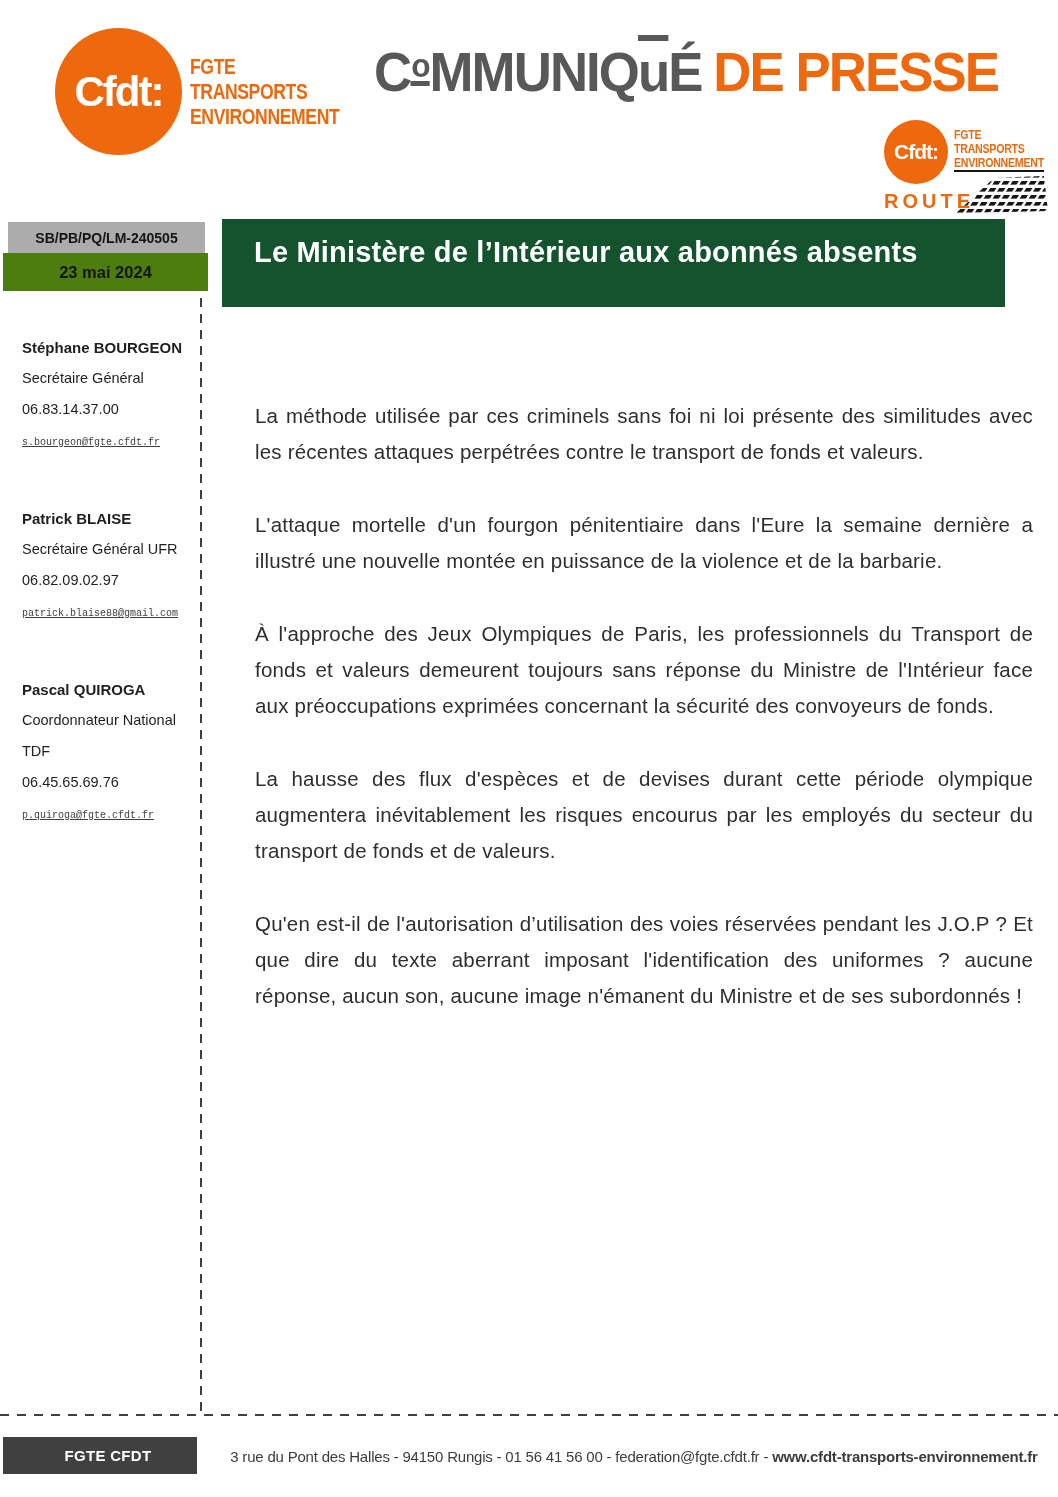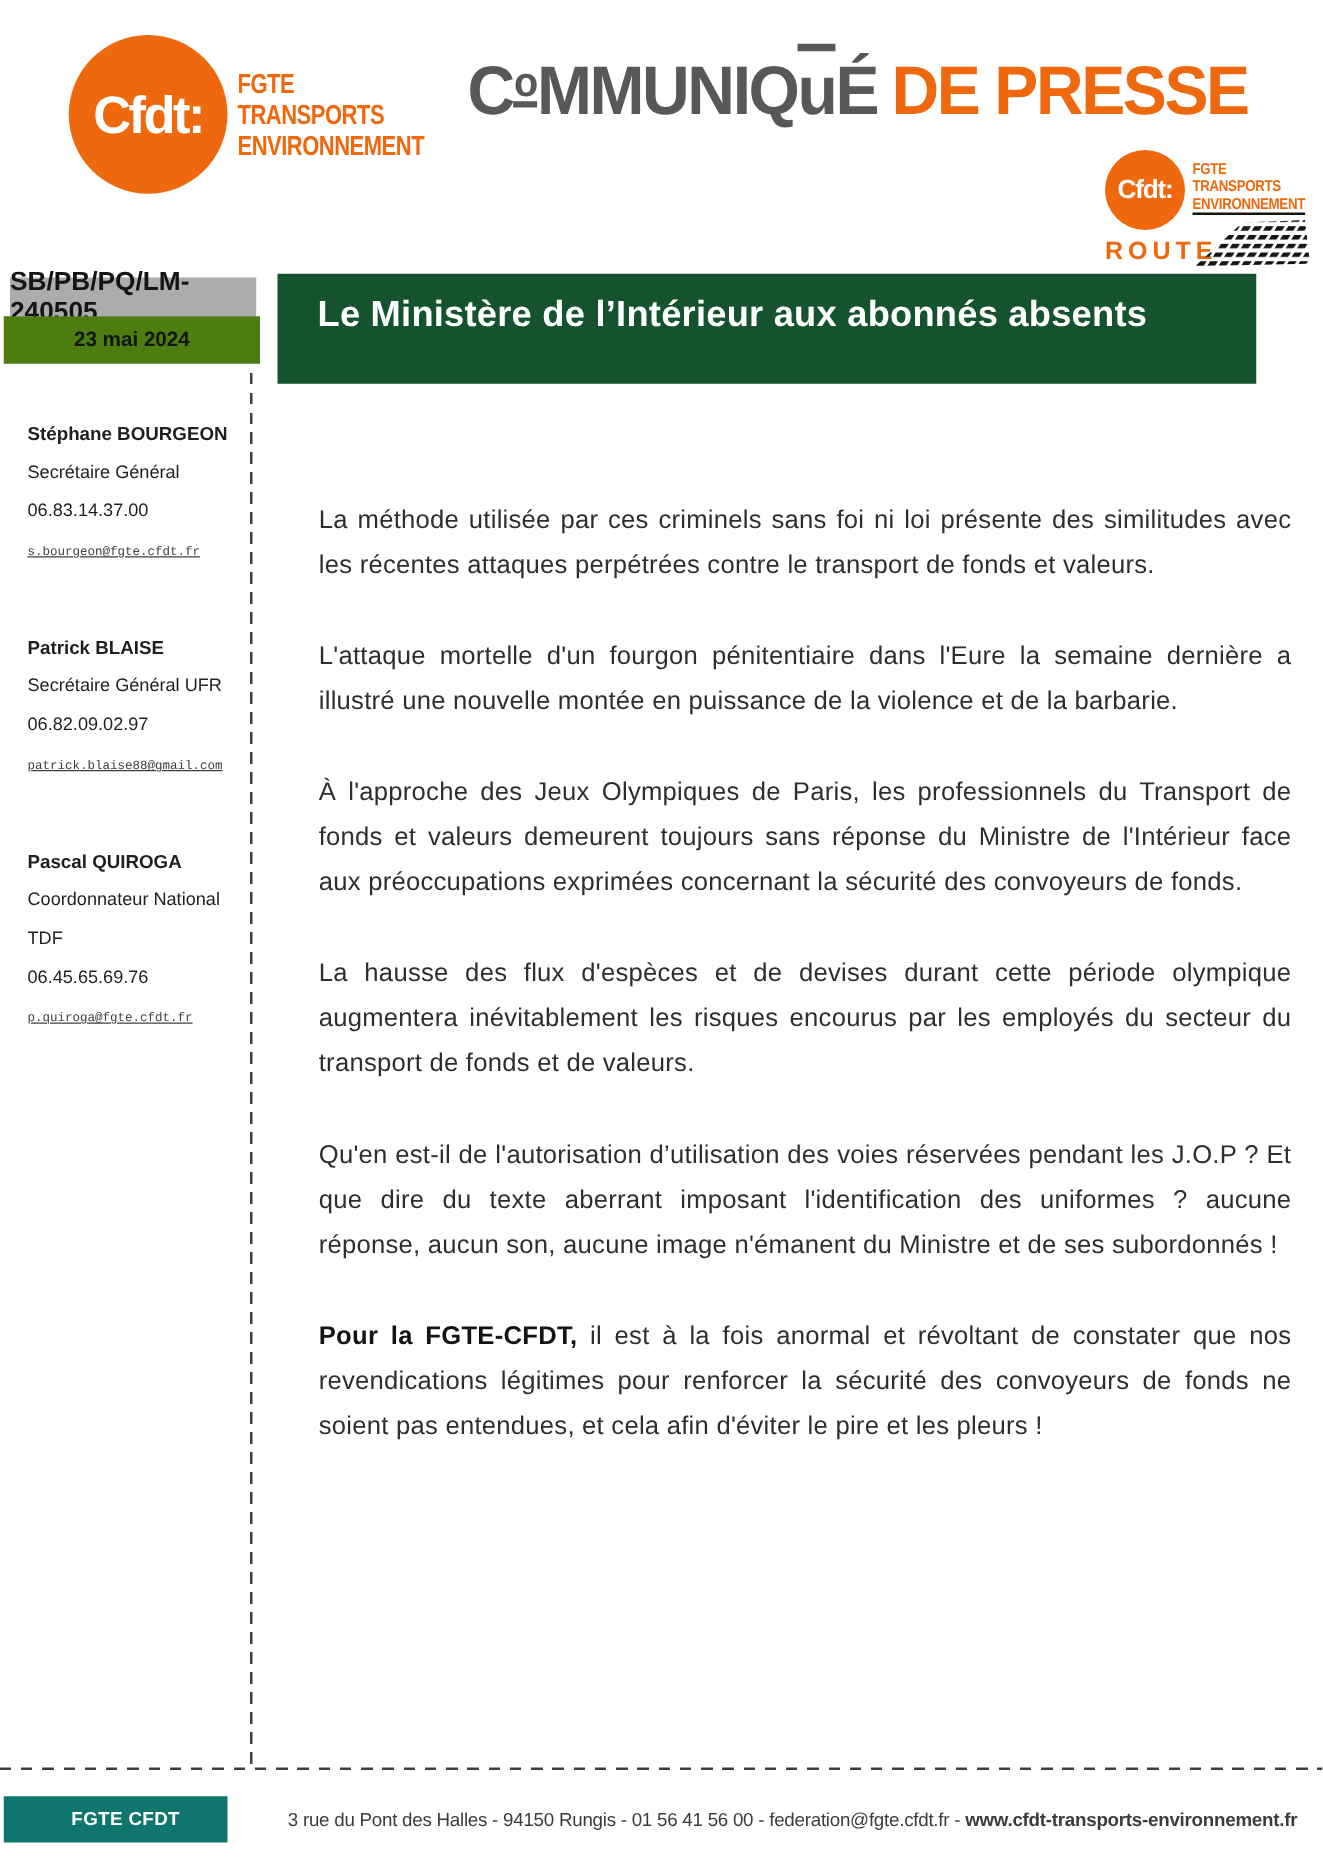--- a/index.html
+++ b/index.html
@@ -46,21 +46,21 @@
   .logo-route .route-word {
     position:absolute; left:8px; top:72px; color:#ee680d; font-weight:bold;
     font-size:20px; letter-spacing:4px;
   }
   .logo-route .road { position:absolute; left:78px; top:56px; }
 
   
   .ref-box {
     position:absolute; left:8px; top:222px; width:197px; height:31px; background:#acacac;
     display:flex; align-items:center; justify-content:center;
-    font-weight:bold; font-size:21px; color:#141414;
+    font-weight:bold; font-size:14px; color:#141414;
   }
   .date-box {
     position:absolute; left:3px; top:253px; width:205px; height:38px; background:#4d7c0f;
     display:flex; align-items:center; justify-content:center;
     font-weight:bold; font-size:16.5px; color:#141414;
   }
 
   
   .banner {
     position:absolute; left:222px; top:219px; width:783px; height:88px; background:#14532d;
@@ -87,21 +87,21 @@
   
   .copy { position:absolute; left:255px; top:398px; width:778px; }
   .copy p {
     font-size:20.5px; line-height:36px; text-align:justify; color:#2e2e2e;
     margin-bottom:37px; letter-spacing:0.2px;
   }
   .copy p .lead { font-weight:bold; color:#141414; }
 
   
   .footer-box {
-    position:absolute; left:3px; top:1437px; width:179px; height:37px; background:#0f766e;
+    position:absolute; left:3px; top:1437px; width:194px; height:37px; background:#404040;
     display:flex; align-items:center; justify-content:center;
     color:#ffffff; font-weight:bold; font-size:15px; letter-spacing:0.3px;padding-left:16px;
   }
   .footer-address {
     position:absolute; left:210px; top:1448px; width:848px; text-align:center;
     font-size:15px; color:#3c3c3b; letter-spacing:-0.2px;
   }
   .footer-address .site { font-weight:bold; }
 </style>
 </head>
@@ -180,21 +180,20 @@
   </div>
 
 </div>
 
 <div class="copy">
   <p><span>La méthode utilisée par ces criminels sans foi ni loi présente des similitudes avec les récentes attaques perpétrées contre le transport de fonds et valeurs.</span></p>
   <p><span>L'attaque mortelle d'un fourgon pénitentiaire dans l'Eure la semaine dernière a illustré une nouvelle montée en puissance de la violence et de la barbarie.</span></p>
   <p><span>À l'approche des Jeux Olympiques de Paris, les professionnels du Transport de fonds et valeurs demeurent toujours sans réponse du Ministre de l'Intérieur face aux préoccupations exprimées concernant la sécurité des convoyeurs de fonds.</span></p>
   <p><span>La hausse des flux d'espèces et de devises durant cette période olympique augmentera inévitablement les risques encourus par les employés du secteur du transport de fonds et de valeurs.</span></p>
   <p><span>Qu'en est-il de l'autorisation d’utilisation des voies réservées pendant les J.O.P ? Et que dire du texte aberrant imposant l'identification des uniformes ? aucune réponse, aucun son, aucune image n'émanent du Ministre et de ses subordonnés !</span></p>
-  <p><span class="lead">Pour la FGTE-CFDT,</span><span> il est à la fois anormal et révoltant de constater que nos revendications légitimes pour renforcer la sécurité des convoyeurs de fonds ne soient pas entendues, et cela afin d'éviter le pire et les pleurs !</span></p>
 </div>
 
 <div class="footer-box">
   <span>FGTE CFDT</span>
 </div>
 <div class="footer-address">
   <span>3 rue du Pont des Halles - 94150 Rungis - 01 56 41 56 00 - federation@fgte.cfdt.fr - </span><span class="site">www.cfdt-transports-environnement.fr</span>
 </div>
 
 </body></html>

